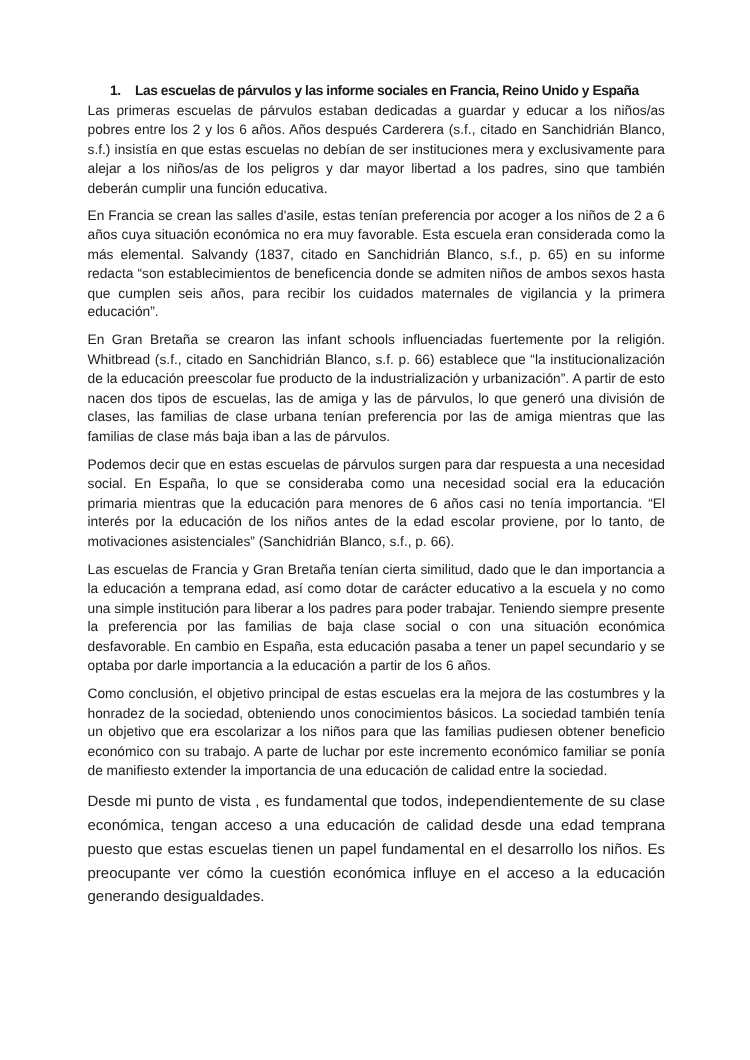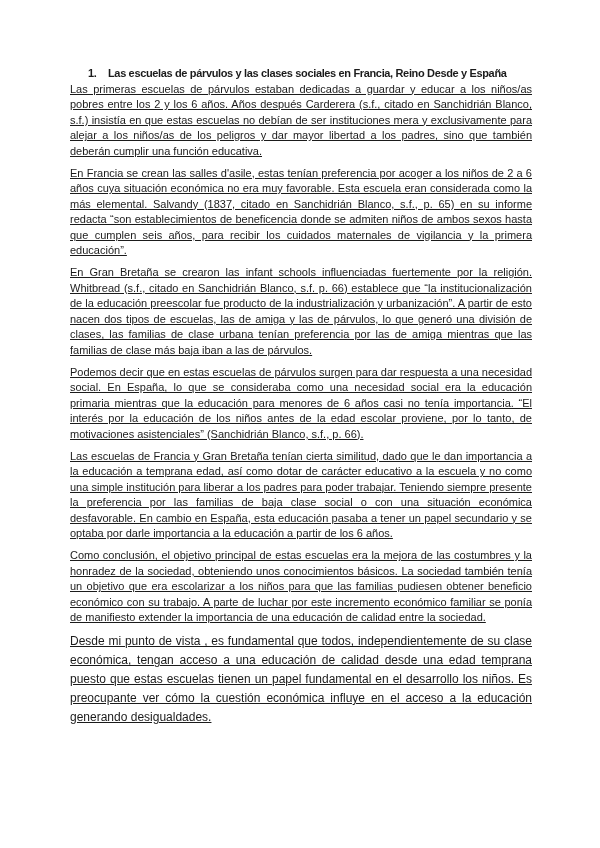--- a/index.html
+++ b/index.html
@@ -40,38 +40,37 @@
     width: 20px;
   }
   .h-text {
     flex: 1;
   }
   .para {
     font-size: 11px;
     line-height: 15.5px;
     text-align: justify;
     margin: 0 0 6.5px 0;
-    text-decoration: underline;
   }
   .para.last {
     font-size: 12px;
     line-height: 19px;
     margin-top: 4px;
     margin-bottom: 0;
   }
 </style>
 </head>
 <body>
 
 <div class="page">
   <div class="content">
 
     <div class="heading">
       <span class="h-num">1.</span>
-      <span class="h-text">Las escuelas de párvulos y las clases sociales en Francia, Reino Desde y España</span>
+      <span class="h-text">Las escuelas de párvulos y las informe sociales en Francia, Reino Unido y España</span>
     </div>
 
     <p class="para">Las primeras escuelas de párvulos estaban dedicadas a guardar y educar a los niños/as pobres entre los 2 y los 6 años. Años después Carderera (s.f., citado en Sanchidrián Blanco, s.f.) insistía en que estas escuelas no debían de ser instituciones mera y exclusivamente para alejar a los niños/as de los peligros y dar mayor libertad a los padres, sino que también deberán cumplir una función educativa.</p>
 
     <p class="para">En Francia se crean las salles d'asile, estas tenían preferencia por acoger a los niños de 2 a 6 años cuya situación económica no era muy favorable. Esta escuela eran considerada como la más elemental. Salvandy (1837, citado en Sanchidrián Blanco, s.f., p. 65) en su informe redacta “son establecimientos de beneficencia donde se admiten niños de ambos sexos hasta que cumplen seis años, para recibir los cuidados maternales de vigilancia y la primera educación”.</p>
 
     <p class="para">En Gran Bretaña se crearon las infant schools influenciadas fuertemente por la religión. Whitbread (s.f., citado en Sanchidrián Blanco, s.f. p. 66) establece que “la institucionalización de la educación preescolar fue producto de la industrialización y urbanización”. A partir de esto nacen dos tipos de escuelas, las de amiga y las de párvulos, lo que generó una división de clases, las familias de clase urbana tenían preferencia por las de amiga mientras que las familias de clase más baja iban a las de párvulos.</p>
 
     <p class="para">Podemos decir que en estas escuelas de párvulos surgen para dar respuesta a una necesidad social. En España, lo que se consideraba como una necesidad social era la educación primaria mientras que la educación para menores de 6 años casi no tenía importancia. “El interés por la educación de los niños antes de la edad escolar proviene, por lo tanto, de motivaciones asistenciales” (Sanchidrián Blanco, s.f., p. 66).</p>
 

